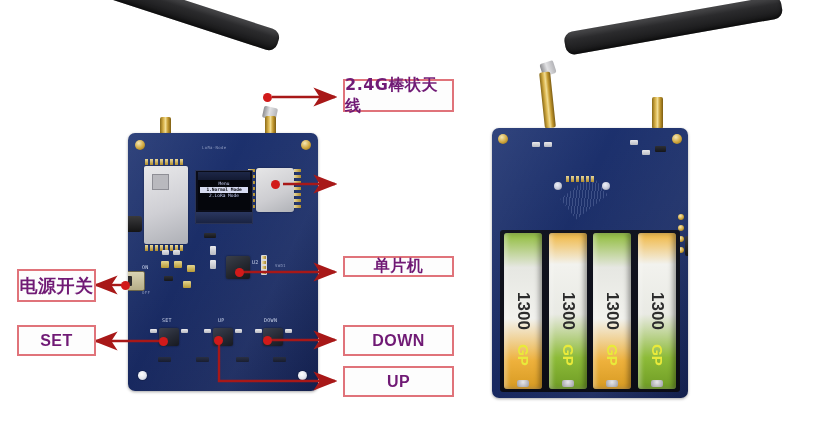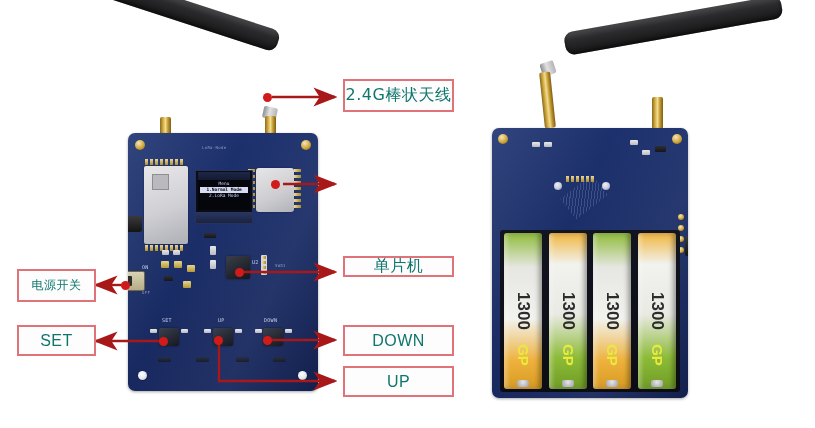--- a/index.html
+++ b/index.html
@@ -20,22 +20,22 @@
 
   
   .label-box {
     position: absolute;
     box-sizing: border-box;
     background: #fdfdfd;
     border: 2px solid #e0737a;
     display: flex;
     align-items: center;
     justify-content: center;
-    color: #0f766e;
-    font-weight: normal;
+    color: #701a75;
+    font-weight: bold;
     letter-spacing: 0.5px;
     z-index: 40;
   }
   .label-cn {
     font-size: 16px;
     font-family: "DejaVu Sans", "Liberation Sans", sans-serif;
   }
   .label-en {
     font-size: 16px;
     font-family: "Liberation Sans", sans-serif;
@@ -542,20 +542,20 @@
 
   <div class="label-box label-en" style="left:343px; top:325px; width:111px; height:31px;">
     <span>DOWN</span>
   </div>
 
   <div class="label-box label-en" style="left:343px; top:366px; width:111px; height:31px;">
     <span>UP</span>
   </div>
 
   <div class="label-box label-cn" style="left:17px; top:269px; width:79px; height:33px;">
-    <span style="font-size:12px;">电源开关</span>
+    <span style="font-size:18px;">电源开关</span>
   </div>
 
   <div class="label-box label-en" style="left:17px; top:325px; width:79px; height:31px;">
     <span>SET</span>
   </div>
 
 </div>
 
 </body></html>

